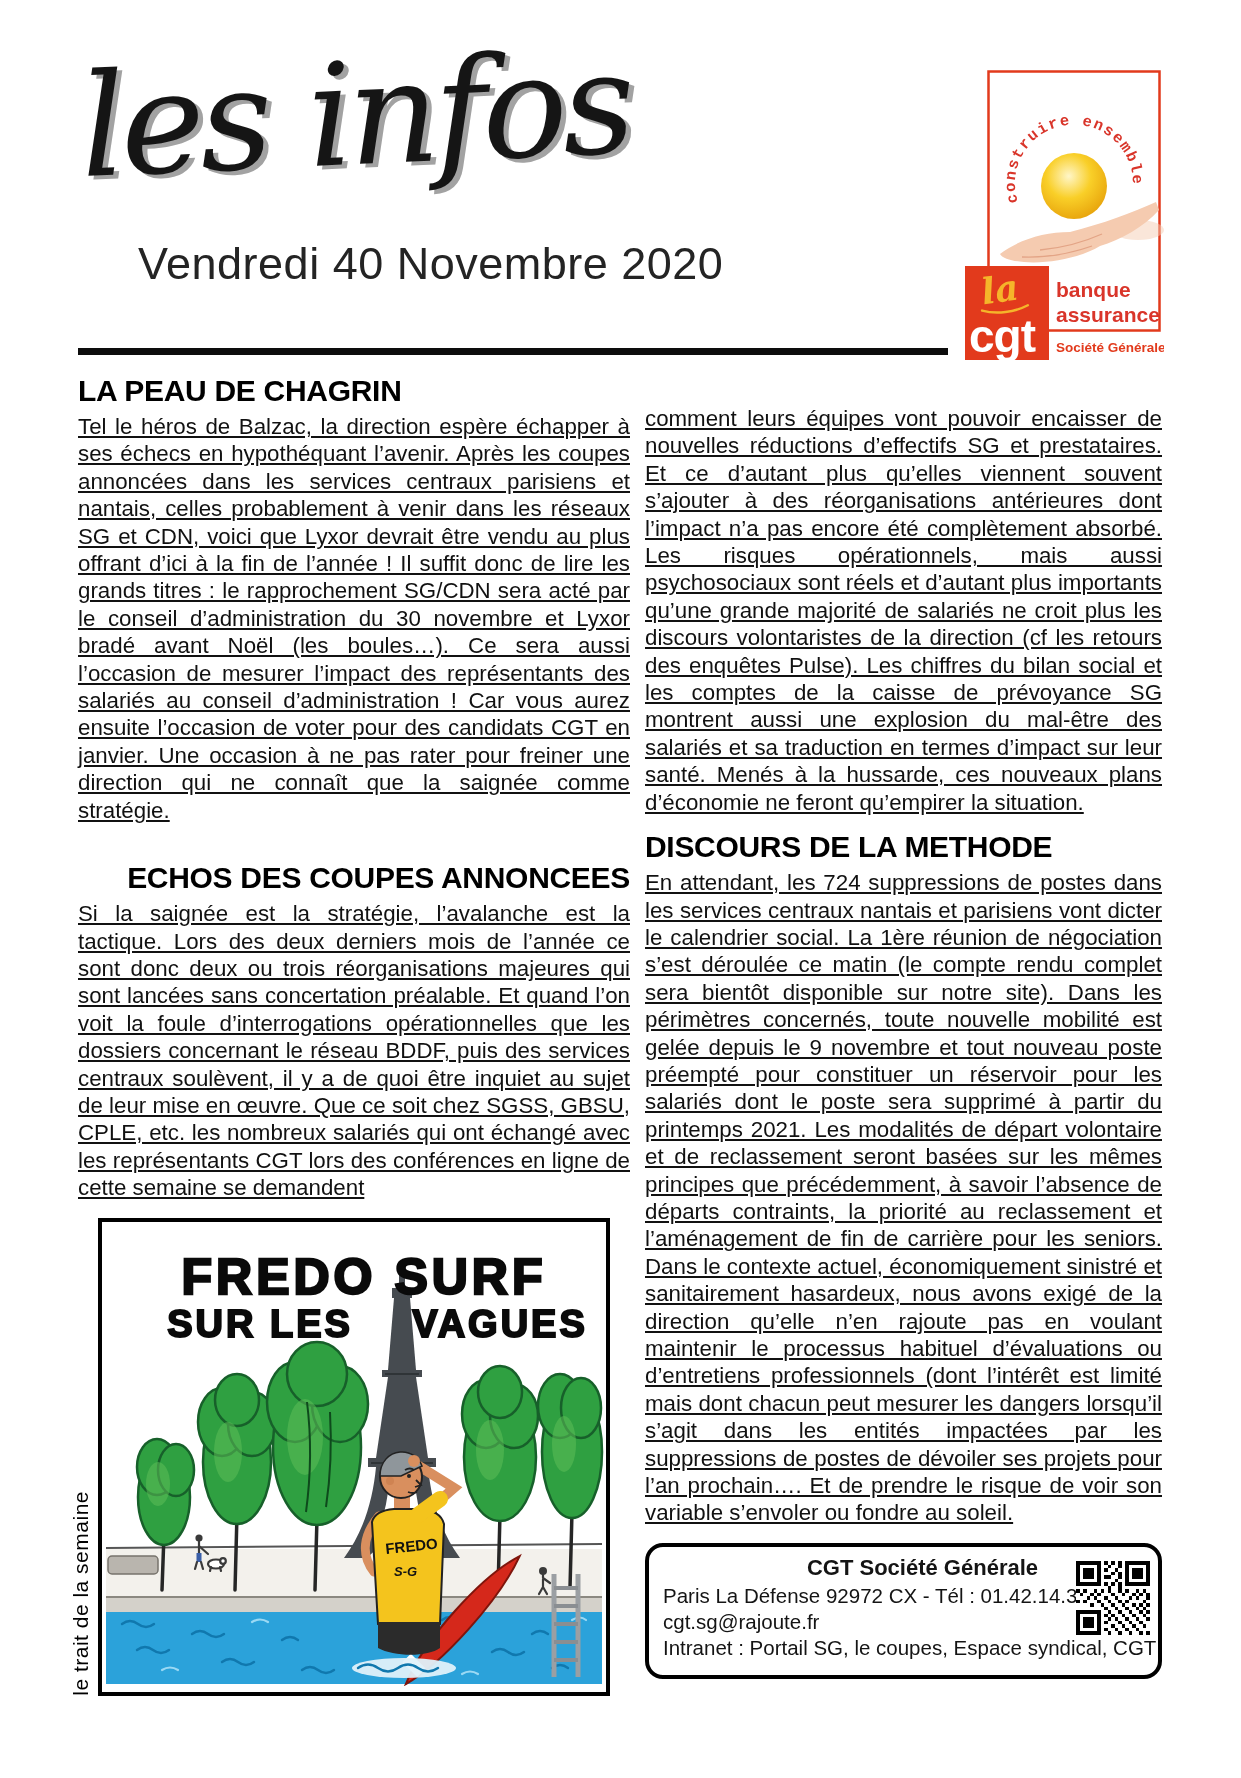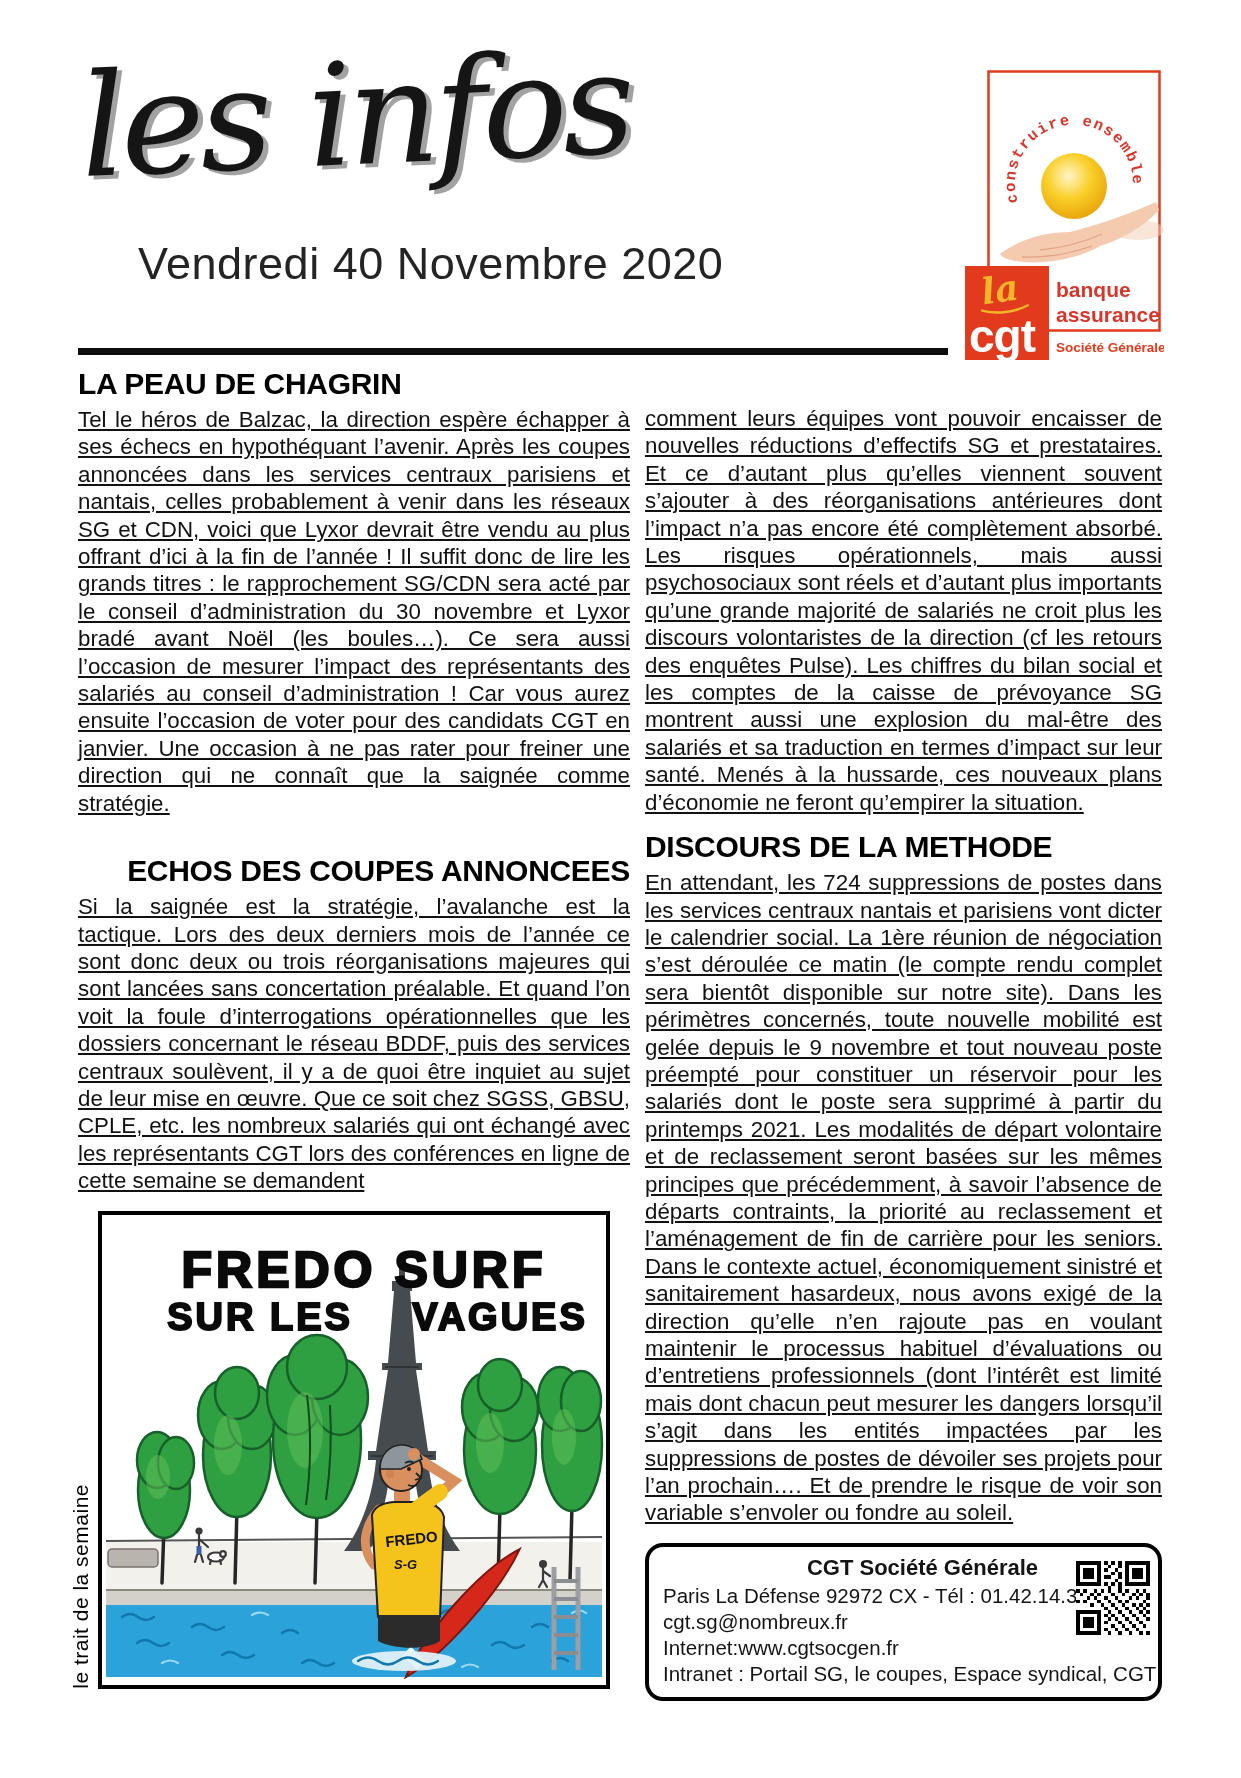--- a/index.html
+++ b/index.html
@@ -23,21 +23,21 @@
   }
   .masthead-rule{
     position:absolute; left:78px; top:348px; width:870px; height:7px; background:#0d0d0d;
   }
   .logo-block{ position:absolute; left:952px; top:64px; width:212px; height:306px; }
   
   .col{ position:absolute; top:366px; }
   .col-left{ left:78px;  width:552px; }
   .col-right{ left:645px; width:517px; }
   h2.art{
-    margin:1px 0 6px 0; font-size:30px; line-height:33px; font-weight:bold;
+    margin:8px 0 6px 0; font-size:30px; line-height:33px; font-weight:bold;
     letter-spacing:-0.3px; color:#000;
   }
   h2.art.second{ margin-top:37px;text-align:right; }
   p.body{
     margin:0; font-size:22.3px; line-height:27.4px; text-align:justify; color:#111;text-decoration:underline;
   }
   p.body.continuation{ margin-top:39px; }
   
   figure.cartoon{ position:relative; margin:16px 0 0 20px; width:504px; }
   .cartoon-frame{ display:block; border:4px solid #000; background:#fff; }
@@ -265,22 +265,21 @@
 
   <div class="col col-right">
     <p class="body continuation">comment leurs équipes vont pouvoir encaisser de nouvelles réductions d’effectifs SG et prestataires. Et ce d’autant plus qu’elles viennent souvent s’ajouter à des réorganisations antérieures dont l’impact n’a pas encore été complètement absorbé. Les risques opérationnels, mais aussi psychosociaux sont réels et d’autant plus importants qu’une grande majorité de salariés ne croit plus les discours volontaristes de la direction (cf les retours des enquêtes Pulse). Les chiffres du bilan social et les comptes de la caisse de prévoyance SG montrent aussi une explosion du mal-être des salariés et sa traduction en termes d’impact sur leur santé. Menés à la hussarde, ces nouveaux plans d’économie ne feront qu’empirer la situation.</p>
 
     <h2 class="art" style="margin-top:14px;">DISCOURS DE LA METHODE</h2>
     <p class="body">En attendant, les 724 suppressions de postes dans les services centraux nantais et parisiens vont dicter le calendrier social. La 1ère réunion de négociation s’est déroulée ce matin (le compte rendu complet sera bientôt disponible sur notre site). Dans les périmètres concernés, toute nouvelle mobilité est gelée depuis le 9 novembre et tout nouveau poste préempté pour constituer un réservoir pour les salariés dont le poste sera supprimé à partir du printemps 2021. Les modalités de départ volontaire et de reclassement seront basées sur les mêmes principes que précédemment, à savoir l’absence de départs contraints, la priorité au reclassement et l’aménagement de fin de carrière pour les seniors. Dans le contexte actuel, économiquement sinistré et sanitairement hasardeux, nous avons exigé de la direction qu’elle n’en rajoute pas en voulant maintenir le processus habituel d’évaluations ou d’entretiens professionnels (dont l’intérêt est limité mais dont chacun peut mesurer les dangers lorsqu’il s’agit dans les entités impactées par les suppressions de postes de dévoiler ses projets pour l’an prochain…. Et de prendre le risque de voir son variable s’envoler ou fondre au soleil.</p>
 
     <div class="contact-box">
       <div class="contact-title">CGT Société Générale</div>
       <div class="contact-line">Paris La Défense 92972 CX - Tél : 01.42.14.30.68</div>
-      <div class="contact-line">cgt.sg@nombreux.fr</div>
-      <div class="contact-line">Internet:www.cgtsocgen.fr</div>
+      <div class="contact-line">cgt.sg@rajoute.fr</div>
       <div class="contact-line">Intranet : Portail SG, le coupes, Espace syndical, CGT</div>
       <svg class="qr" viewBox="0 0 21 21" shape-rendering="crispEdges">
         <rect width="21" height="21" fill="#fff"></rect>
         <path fill="#000" fill-rule="evenodd" d="M0,0h7v7h-7z M1,1h5v5h-5z M2,2h3v3h-3z"></path>
         <path fill="#000" fill-rule="evenodd" d="M14,0h7v7h-7z M15,1h5v5h-5z M16,2h3v3h-3z"></path>
         <path fill="#000" fill-rule="evenodd" d="M0,14h7v7h-7z M1,15h5v5h-5z M2,16h3v3h-3z"></path>
         <path fill="#000" d="M8,0h1v1h-1z M10,0h1v1h-1z M13,0h-1 z M12,0h1v1h-1z M9,1h1v1h-1z M12,1h1v1h-1z M8,2h1v1h-1z M11,2h1v1h-1z M10,3h1v1h-1z M12,3h1v1h-1z M8,4h1v1h-1z M9,4h1v1h-1z M12,4h1v1h-1z M11,5h1v1h-1z M8,6h1v1h-1z M10,6h1v1h-1z M12,6h1v1h-1z M9,7h1v1h-1z M12,7h1v1h-1z
         M0,8h1v1h-1z M2,8h1v1h-1z M5,8h1v1h-1z M7,8h1v1h-1z M9,8h1v1h-1z M12,8h1v1h-1z M14,8h1v1h-1z M17,8h1v1h-1z M19,8h1v1h-1z
         M1,9h1v1h-1z M4,9h1v1h-1z M6,9h1v1h-1z M10,9h1v1h-1z M13,9h1v1h-1z M16,9h1v1h-1z M18,9h1v1h-1z M20,9h1v1h-1z
         M3,10h1v1h-1z M5,10h1v1h-1z M8,10h1v1h-1z M11,10h1v1h-1z M15,10h1v1h-1z M17,10h1v1h-1z M20,10h1v1h-1z

